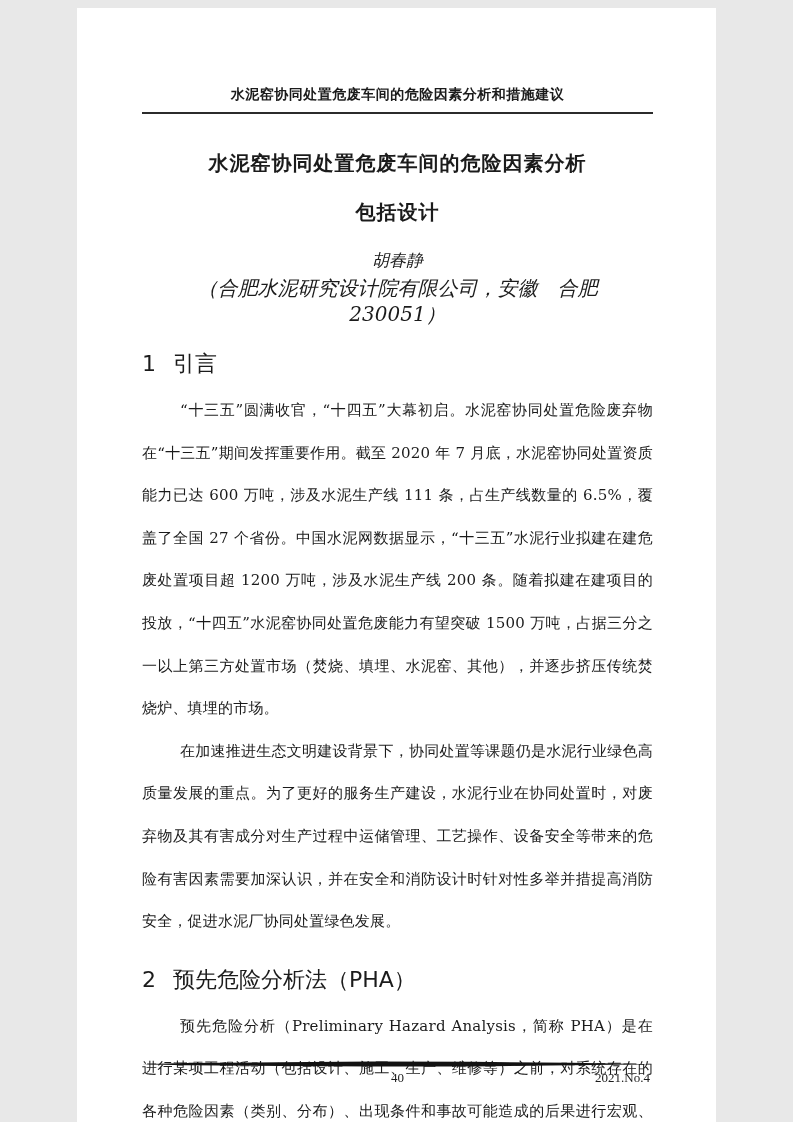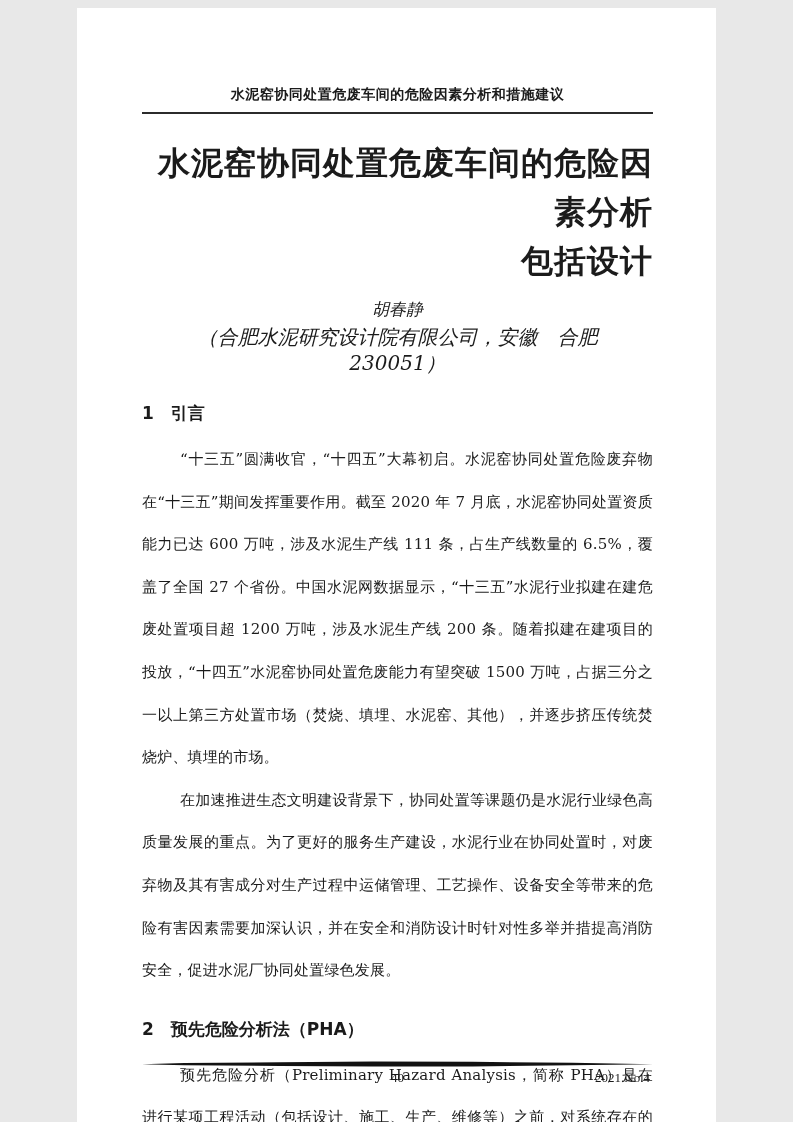--- a/index.html
+++ b/index.html
@@ -27,24 +27,24 @@
     line-height:20px;
     font-family:"DejaVu Serif","Liberation Serif",serif;
   }
   .header-rule{
     margin-top:8px;
     border-bottom:2px solid #2b2b2b;
   }
   
   .article-title{
     margin:25px 0 0 0;
-    text-align:right;
+    text-align:center;
     font-family:"DejaVu Sans","Liberation Sans",sans-serif;
     font-weight:bold;
-    font-size:32px;
+    font-size:20px;
     line-height:49px;
     letter-spacing:1px;
   }
   .article-author{
     margin-top:11px;
     text-align:center;
     font-size:17px;
     line-height:24px;
     font-style:italic;
   }
@@ -52,22 +52,22 @@
     margin-top:3px;
     text-align:center;
     font-size:20px;
     line-height:26px;
     font-style:italic;
   }
   
   .section-heading{
     margin:23px 0 11px 0;
     font-family:"DejaVu Sans","Liberation Sans",sans-serif;
-    font-weight:bold;
-    font-size:17px;
+    font-weight:normal;
+    font-size:22px;
     line-height:28px;
   }
   .section-heading .sec-num{margin-right:17px;}
   
   .body-par{
     margin:0;
     font-size:15px;
     line-height:42.6px;
     text-align:justify;
     text-indent:38px;

